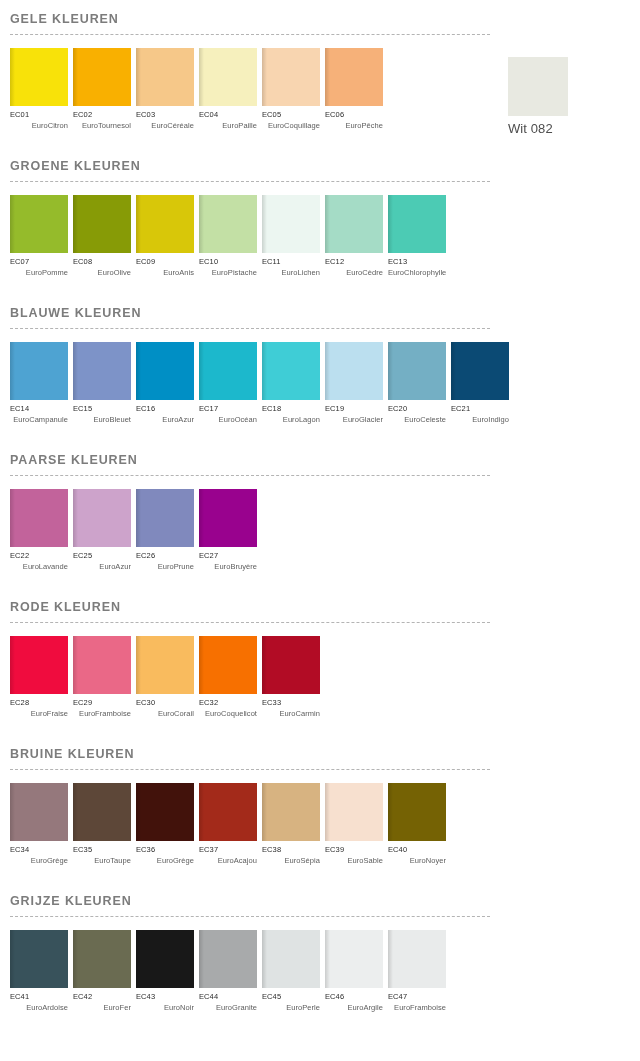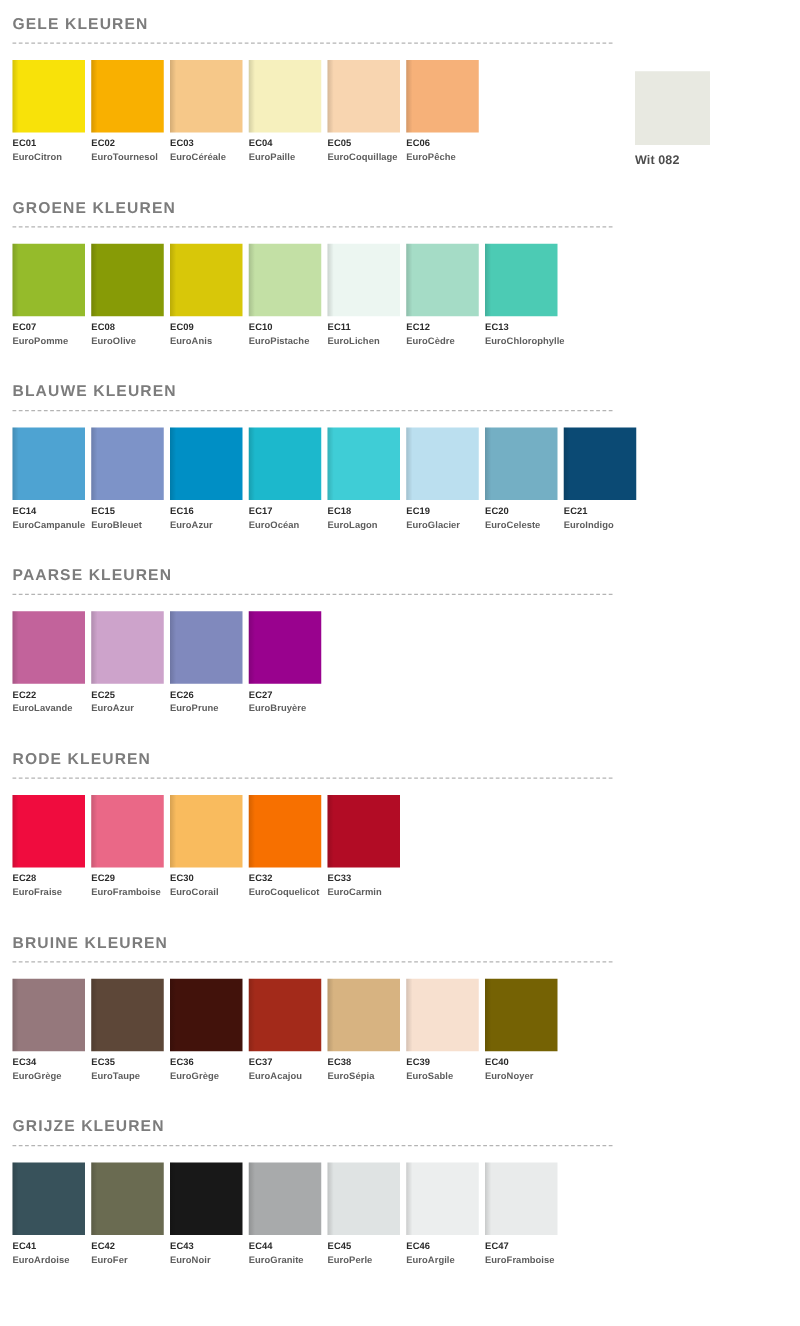--- a/index.html
+++ b/index.html
@@ -74,51 +74,52 @@
     background: linear-gradient(to right, rgba(0,0,0,0.14), rgba(0,0,0,0));
     pointer-events: none;
   }
   .chip-label {
     padding-top: 4px;
     line-height: 10px;
   }
   .chip-code {
     display: block;
     font-size: 7.5px;
-    font-weight: bold;
+    font-weight: normal;
     color: #2b2b2b;
     letter-spacing: 0.1px;
     white-space: nowrap;
   }
   .chip-name {
     display: block;
     font-size: 7.5px;
-    font-weight: bold;
+    font-weight: normal;
     color: #5d5d5d;
     letter-spacing: 0.05px;
     white-space: nowrap;
     padding-top: 1px;
+    text-align: right;
   }
 
   
   .aside-swatch {
     position: absolute;
     left: 508px;
     top: 57px;
     width: 60px;
   }
   .aside-swatch .chip {
     width: 60px;
     height: 59px;
   }
   .aside-swatch .chip::after { display: none; }
   .aside-swatch .chip-label { padding-top: 8px; }
   .aside-swatch .chip-code {
-    font-weight: bold;
-    font-size: 10px;
+    font-weight: normal;
+    font-size: 13px;
     color: #4d4d4d;
   }
 
   
   .section + .section { margin-top: 16px; }
 </style>
 </head>
 <body>
 
 <div class="page">

